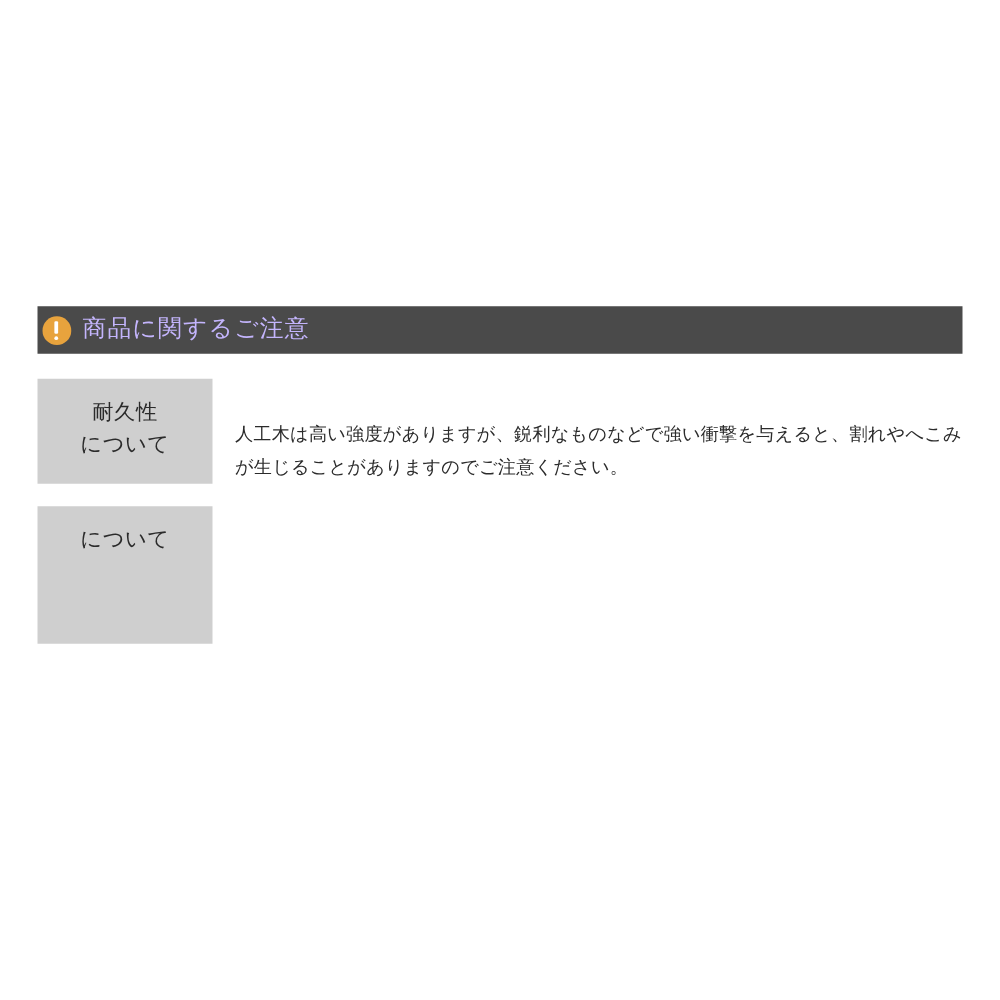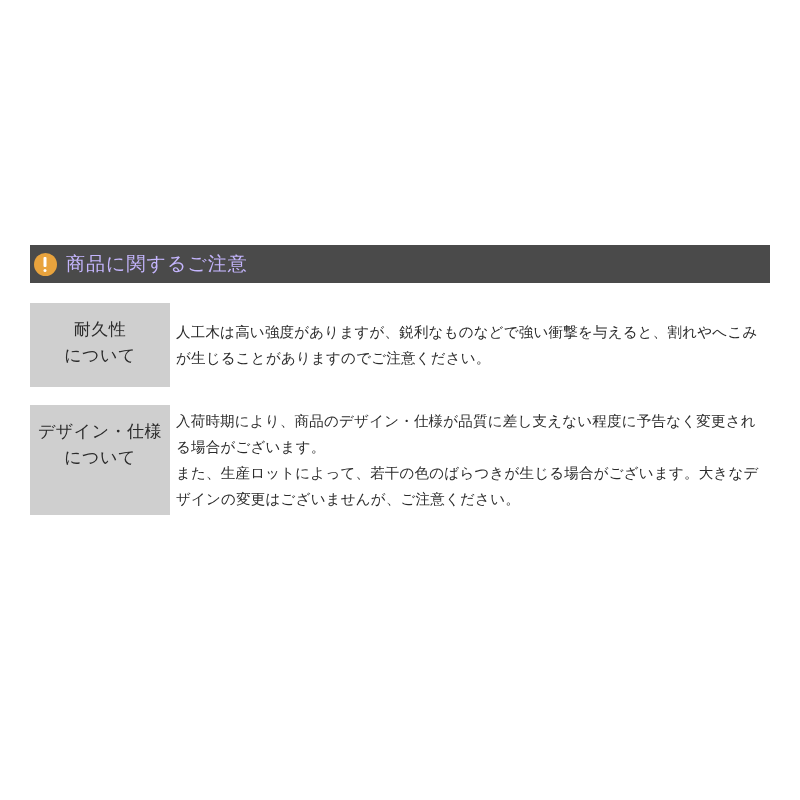--- a/index.html
+++ b/index.html
@@ -84,21 +84,21 @@
 
   
   .rows {
     position: absolute;
     left: 30px;
     top: 303px;
     width: 740px;
   }
   .row {
     display: flex;
-    align-items: center;
+    align-items: flex-end;
     margin-bottom: 18px;
   }
   .row-label {
     flex: 0 0 auto;
     width: 140px;
     background: #cfcfcf;
     color: #2b2b2b;
     font-size: 17px;
     line-height: 26px;
     text-align: center;
@@ -106,21 +106,21 @@
     box-sizing: border-box;
     letter-spacing: 0.5px;
   }
   .row-label .l1,
   .row-label .l2 {
     display: block;
     white-space: nowrap;
   }
   .row-body {
     flex: 1 1 auto;
-    padding-left: 6px;
+    padding-left: 18px;
     font-size: 14.5px;
     line-height: 26px;
     color: #2b2b2b;
     letter-spacing: 0.2px;
   }
   .row-body p {
     margin: 0;
   }
   .row.durability .row-label { height: 84px; }
   .row.design .row-label { height: 110px; }
@@ -144,23 +144,18 @@
         <span class="l1">耐久性</span>
         <span class="l2">について</span>
       </div>
       <div class="row-body">
         <p>人工木は高い強度がありますが、鋭利なものなどで強い衝撃を与えると、割れやへこみが生じることがありますのでご注意ください。</p>
       </div>
     </div>
 
     <div class="row design">
       <div class="row-label">
-        <span class="l1">デザイン・仕様</span>
         <span class="l2">について</span>
-      </div>
-      <div class="row-body">
-        <p>入荷時期により、商品のデザイン・仕様が品質に差し支えない程度に予告なく変更される場合がございます。</p>
-        <p>また、生産ロットによって、若干の色のばらつきが生じる場合がございます。大きなデザインの変更はございませんが、ご注意ください。</p>
       </div>
     </div>
 
   </div>
 </div>
 
 </body></html>

